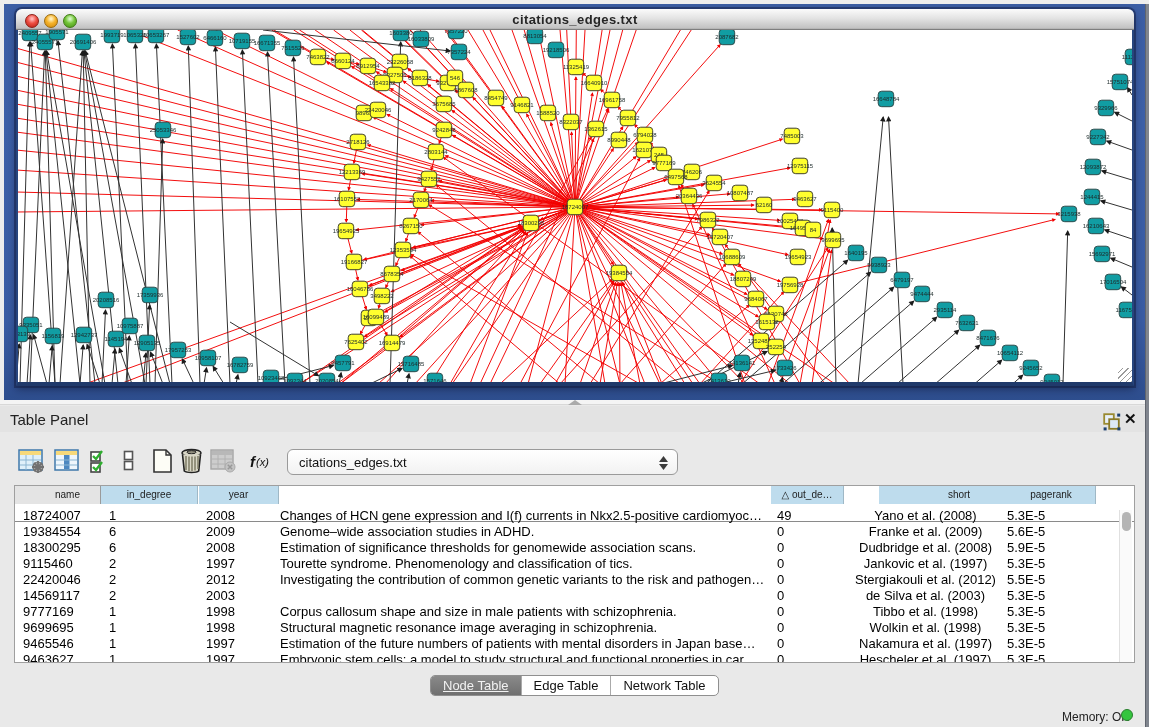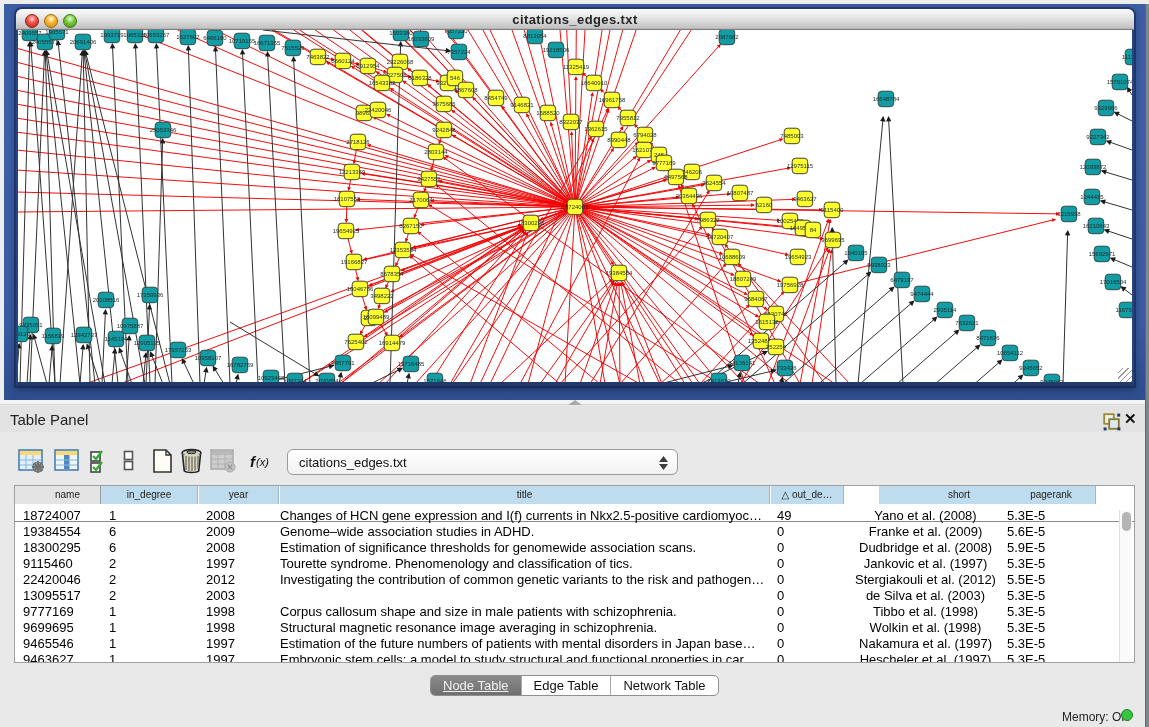--- a/index.html
+++ b/index.html
@@ -706,21 +706,20 @@
       <div class="stp">
         <i class="up"></i>
         <i class="dn"></i>
       </div>
     </div>
   <div id="table">
     <div id="thead">
       <div style="left:0;width:86px;background:#e4e4e4;border-right:1px solid #9a9a9a;padding-left:20px;">name</div>
       <div style="left:86px;width:97px;">in_degree</div>
       <div style="left:184px;width:80px;">year</div>
-      <div style="left:265px;width:490px;">title</div>
       <div style="left:756px;width:73px;">△ out_de…</div>
       <div style="left:864px;width:161px;">short</div>
       <div style="left:992px;width:89px;">pagerank</div>
     </div>
     <div id="tbody">
         <div class="tr">
           <div class="c0">18724007</div>
           <div class="c1">1</div>
           <div class="c2">2008</div>
           <div class="c3">Changes of HCN gene expression and I(f) currents in Nkx2.5-positive cardiomyoc…</div>
@@ -758,21 +757,21 @@
 <div class="tr">
           <div class="c0">22420046</div>
           <div class="c1">2</div>
           <div class="c2">2012</div>
           <div class="c3">Investigating the contribution of common genetic variants to the risk and pathogen…</div>
           <div class="c4">0</div>
           <div class="c5">Stergiakouli et al. (2012)</div>
           <div class="c6">5.5E-5</div>
         </div>
 <div class="tr">
-          <div class="c0">13095517</div>
+          <div class="c0">14569117</div>
           <div class="c1">2</div>
           <div class="c2">2003</div>
           <div class="c4">0</div>
           <div class="c5">de Silva et al. (2003)</div>
           <div class="c6">5.3E-5</div>
         </div>
 <div class="tr">
           <div class="c0">9777169</div>
           <div class="c1">1</div>
           <div class="c2">1998</div>

